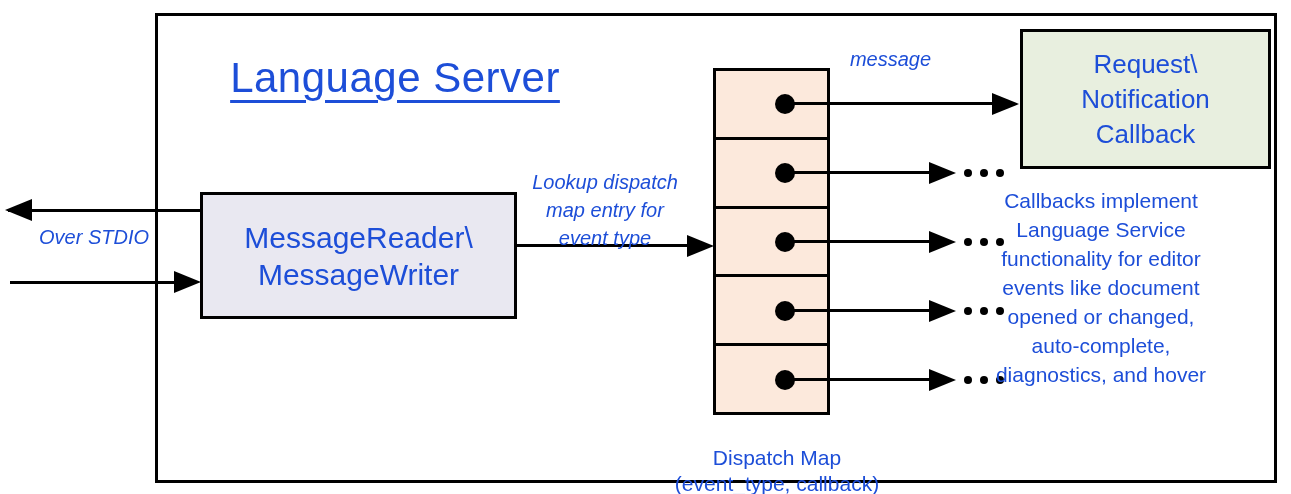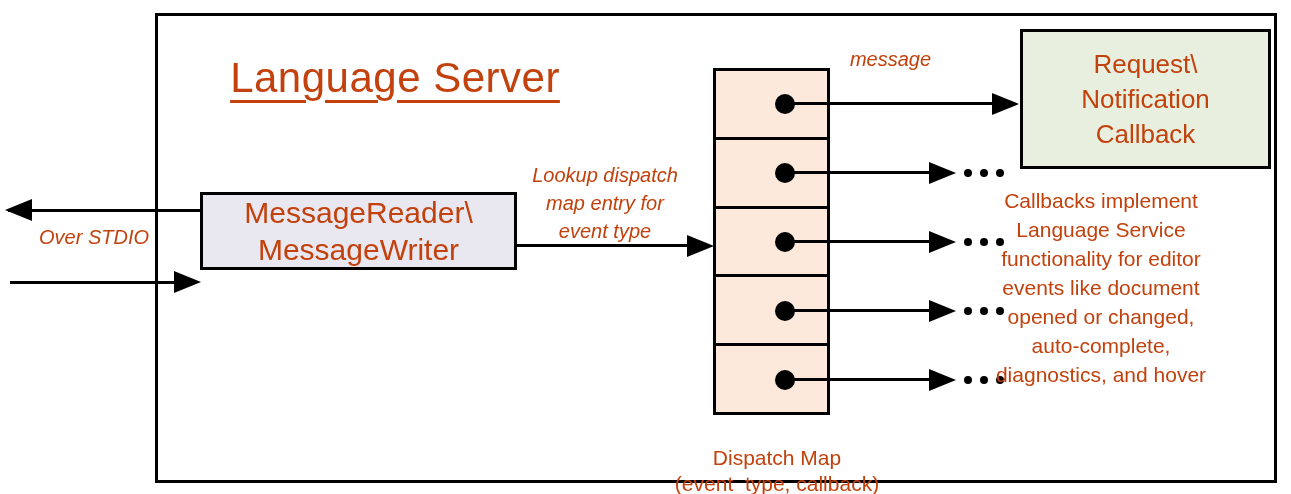--- a/index.html
+++ b/index.html
@@ -1,18 +1,18 @@
 <!DOCTYPE html>
 <html><head>
 <meta charset="utf-8">
 <style>
   html,body { margin:0; padding:0; background:#ffffff; }
   #canvas {
     position:relative; width:1291px; height:494px; background:#ffffff;
-    font-family:"Liberation Sans", sans-serif; color:#c2410c; overflow:hidden;
+    font-family:"Liberation Sans", sans-serif; color:#1d4ed8; overflow:hidden;
   }
   .abs { position:absolute; }
   .outer-box { border:3px solid #000; background:transparent; }
   .title {
     font-size:42px; text-align:center; letter-spacing:0.5px;
   }
   .title span {
     display:inline-block; text-decoration:underline;
     text-decoration-thickness:3px; text-underline-offset:8px;
   }
@@ -60,28 +60,28 @@
   <div class="hline" style="left:8px; top:209px; width:192px;"></div>
   <div class="arrowhead-left" style="left:5px; top:199px;"></div>
 
   <div class="hline" style="left:10px; top:281px; width:166px;"></div>
   <div class="arrowhead-right" style="left:174px; top:271px;"></div>
 
   <div class="abs lbl-italic" style="left:13px; top:224px; width:162px; line-height:27px;">
     <div>Over STDIO</div>
   </div>
 
-  <div class="abs node-box msg-box" style="left:200px; top:192px; width:317px; height:78px;">
+  <div class="abs node-box msg-box" style="left:200px; top:192px; width:317px; height:127px;">
     <div>MessageReader\</div>
     <div>MessageWriter</div>
   </div>
 
   <div class="hline" style="left:517px; top:244px; width:172px;"></div>
   <div class="arrowhead-right" style="left:687px; top:235px;"></div>
-  <div class="abs lbl-italic" style="left:505px; top:161px; width:200px; line-height:28px;">
+  <div class="abs lbl-italic" style="left:505px; top:168px; width:200px; line-height:28px;">
     <div>Lookup dispatch</div>
     <div>map entry for</div>
     <div>event type</div>
   </div>
 
   <div class="abs dispatch-col" style="left:713px; top:68px; width:117px; height:347px;">
     <div class="dispatch-cell"></div>
     <div class="dispatch-cell"></div>
     <div class="dispatch-cell"></div>
     <div class="dispatch-cell"></div>

